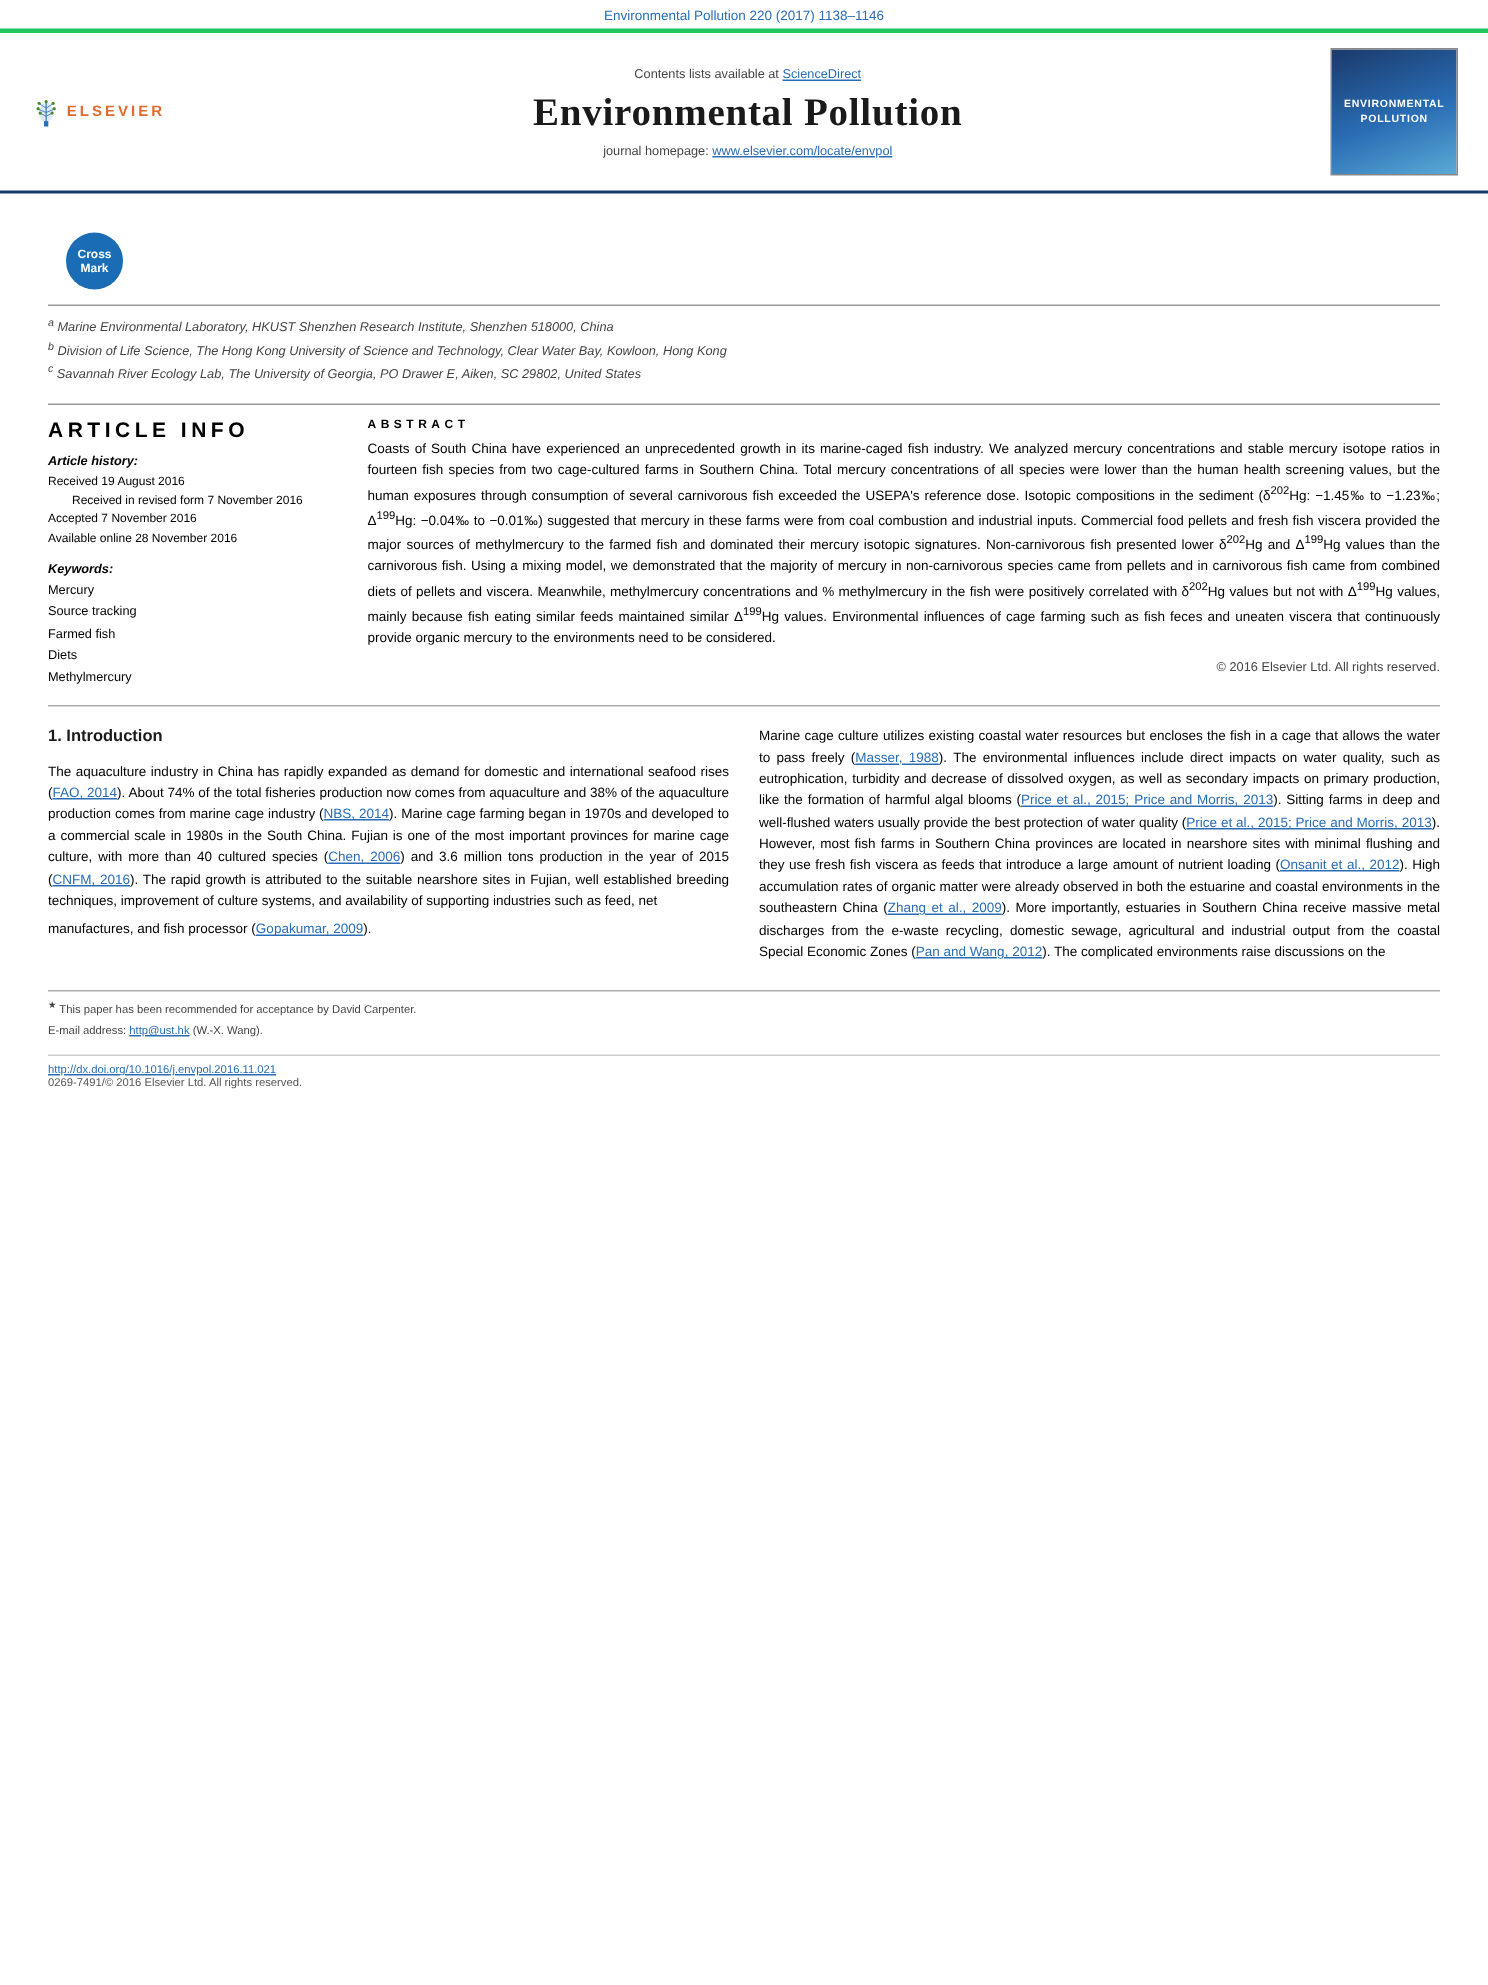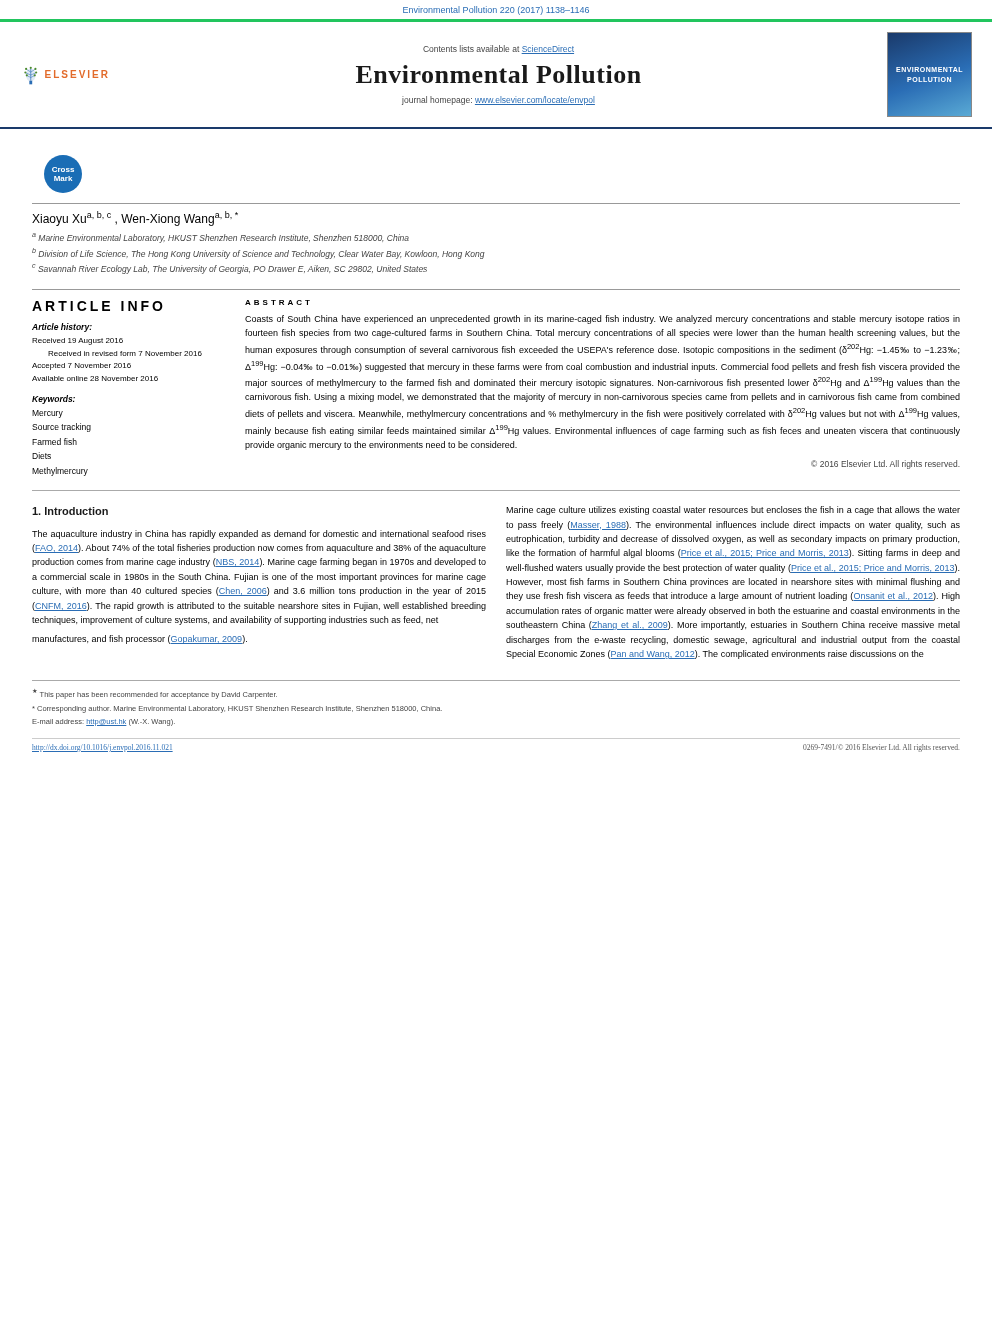--- a/index.html
+++ b/index.html
@@ -65,24 +65,20 @@
 
 <div style="padding:10px 32px 0 32px;">
 
   <div style="padding:14px 0 8px 0;border-bottom:1px solid #999;display:flex;align-items:flex-start;justify-content:space-between;">
     <div style="width:40px;height:40px;flex-shrink:0;margin-left:12px;margin-top:2px;">
       <div style="width:38px;height:38px;border-radius:50%;background:#1a6db5;display:flex;align-items:center;justify-content:center;color:white;font-size:8px;font-family:Arial,sans-serif;font-weight:bold;text-align:center;">Cross<br>Mark</div>
     </div>
   </div>
 
   <div style="padding:6px 0 4px 0;font-family:Arial,sans-serif;">
-    <div style="font-size:12px;margin-bottom:4px;">
-      <span>Xiaoyu Xu</span><sup style="font-size:9px;">a, b, c</sup>
-      <span>, Wen-Xiong Wang</span><sup style="font-size:9px;">a, b, *</sup>
-    </div>
     <div style="font-style:italic;font-size:8.5px;color:#444;margin-bottom:1px;line-height:1.5;">
       <sup>a</sup> Marine Environmental Laboratory, HKUST Shenzhen Research Institute, Shenzhen 518000, China
     </div>
     <div style="font-style:italic;font-size:8.5px;color:#444;margin-bottom:1px;line-height:1.5;">
       <sup>b</sup> Division of Life Science, The Hong Kong University of Science and Technology, Clear Water Bay, Kowloon, Hong Kong
     </div>
     <div style="font-style:italic;font-size:8.5px;color:#444;margin-bottom:1px;line-height:1.5;">
       <sup>c</sup> Savannah River Ecology Lab, The University of Georgia, PO Drawer E, Aiken, SC 29802, United States
     </div>
   </div>
@@ -135,29 +131,26 @@
       <p style="margin-bottom:5px;font-size:9px;line-height:1.6;text-align:justify;">
         Marine cage culture utilizes existing coastal water resources but encloses the fish in a cage that allows the water to pass freely (<a href="#" style="color:#2a6db5;">Masser, 1988</a>). The environmental influences include direct impacts on water quality, such as eutrophication, turbidity and decrease of dissolved oxygen, as well as secondary impacts on primary production, like the formation of harmful algal blooms (<a href="#" style="color:#2a6db5;">Price et al., 2015; Price and Morris, 2013</a>). Sitting farms in deep and well-flushed waters usually provide the best protection of water quality (<a href="#" style="color:#2a6db5;">Price et al., 2015; Price and Morris, 2013</a>). However, most fish farms in Southern China provinces are located in nearshore sites with minimal flushing and they use fresh fish viscera as feeds that introduce a large amount of nutrient loading (<a href="#" style="color:#2a6db5;">Onsanit et al., 2012</a>). High accumulation rates of organic matter were already observed in both the estuarine and coastal environments in the southeastern China (<a href="#" style="color:#2a6db5;">Zhang et al., 2009</a>). More importantly, estuaries in Southern China receive massive metal discharges from the e-waste recycling, domestic sewage, agricultural and industrial output from the coastal Special Economic Zones (<a href="#" style="color:#2a6db5;">Pan and Wang, 2012</a>). The complicated environments raise discussions on the
       </p>
     </div>
   </div>
 
   <div style="border-top:1px solid #aaa;margin-top:14px;padding-top:5px;font-size:7.5px;color:#444;font-family:Arial,sans-serif;line-height:1.6;">
     <div>
       <sup>★</sup> <span>This paper has been recommended for acceptance by David Carpenter.</span>
     </div>
-    <div style="margin-top:2px;">
-      <span>* Corresponding author. Marine Environmental Laboratory, HKUST Shenzhen Research Institute, Shenzhen 518000, China.</span>
-    </div>
     <div style="margin-top:1px;">
       <span>E-mail address:</span>
       <a href="mailto:wang@ust.hk" style="color:#2a6db5;">
         <span>http@ust.hk</span></a>
       <span>(W.-X. Wang).</span>
     </div>
   </div>
 
-  <div style="margin-top:10px;padding-top:4px;border-top:1px solid #ccc;display:flex;justify-content:space-between;font-size:7.5px;color:#555;font-family:Liberation Serif, serif;">
+  <div style="margin-top:10px;padding-top:4px;border-top:1px solid #ccc;display:flex;justify-content:space-between;font-size:7.5px;color:#555;font-family:Liberation Sans, sans-serif;flex-direction:column;">
     <a href="#" style="color:#2a6db5;">http://dx.doi.org/10.1016/j.envpol.2016.11.021</a>
     <span>0269-7491/© 2016 Elsevier Ltd. All rights reserved.</span>
   </div>
 
 </div>
 
 </body></html>

